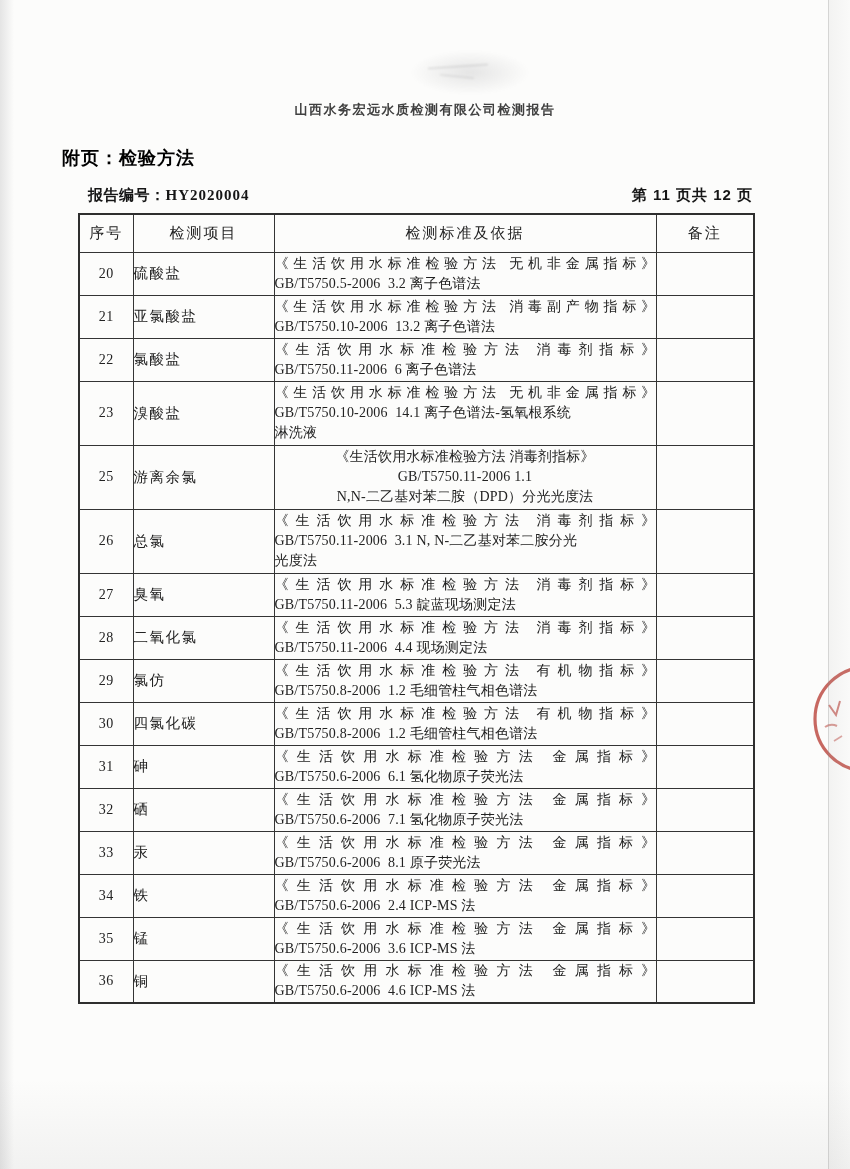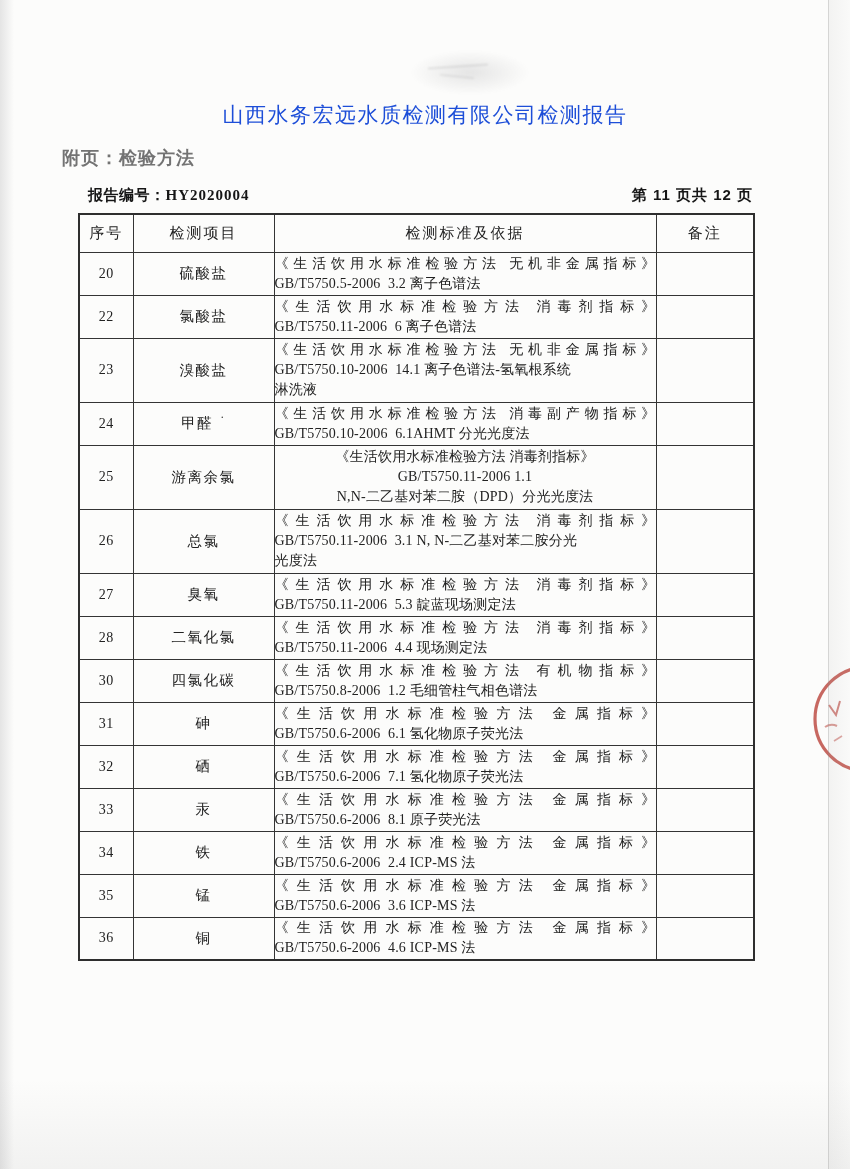--- a/index.html
+++ b/index.html
@@ -17,25 +17,25 @@
   .smudge-top{position:absolute;left:410px;top:50px;width:120px;height:45px;
     background:radial-gradient(ellipse at 50% 50%, rgba(110,110,115,.16), rgba(110,110,115,0) 70%);
     filter:blur(1px);}
   .smudge-top::before{content:"";position:absolute;left:18px;top:16px;width:60px;height:1px;
     background:rgba(90,90,95,.25);transform:rotate(-4deg);}
   .smudge-top::after{content:"";position:absolute;left:30px;top:26px;width:34px;height:1px;
     background:rgba(90,90,95,.2);transform:rotate(6deg);}
 
   
   .doc-title{position:absolute;top:101px;left:0;width:100%;text-align:center;
-    font-family:"Liberation Sans","DejaVu Sans",sans-serif;font-weight:400;
-    font-size:21px;letter-spacing:1.5px;color:#1d4ed8;}
+    font-family:"Liberation Sans","DejaVu Sans",sans-serif;font-weight:700;
+    font-size:13px;letter-spacing:1.5px;color:#404040;}
   .subtitle{position:absolute;top:146px;left:62px;
     font-family:"Liberation Sans","DejaVu Sans",sans-serif;font-weight:700;
-    font-size:18px;letter-spacing:1px;color:#737373;}
+    font-size:18px;letter-spacing:1px;color:#000000;}
   .meta-row{position:absolute;top:186px;left:88px;width:665px;display:flex;
     justify-content:space-between;align-items:baseline;
     font-family:"Liberation Sans","DejaVu Sans",sans-serif;font-weight:700;font-size:15px;color:#161616;}
   .report-no-group{letter-spacing:.5px;}
   .report-no-value{font-family:"Liberation Serif","DejaVu Serif",serif;font-weight:700;letter-spacing:1px;}
   .page-indicator{letter-spacing:1px;}
 
   
   table.method-table{position:absolute;left:78px;top:213px;width:675px;
     border-collapse:collapse;table-layout:fixed;font-size:14px;color:#222;
@@ -43,21 +43,21 @@
   .method-table col.w-no{width:54px;}
   .method-table col.w-item{width:141px;}
   .method-table col.w-std{width:382px;}
   .method-table col.w-remark{width:98px;}
   .method-table th,.method-table td{border:1px solid #343434;padding:0;vertical-align:middle;}
   .method-table thead tr{height:38px;}
   .method-table th{font-weight:400;font-size:15px;letter-spacing:2px;text-align:center;color:#1f1f1f;}
   tr.rh2{height:43px;}
   tr.rh3{height:64px;}
   .c-no{text-align:center;font-size:14px;letter-spacing:.5px;}
-  .c-item{text-align:center;letter-spacing:1.5px;font-size:14.5px;}
+  .c-item{letter-spacing:1.5px;font-size:14.5px;}
   .c-std{padding:1px 8px 1px 9px;margin-left:44px;}
   .std-line{line-height:20px;white-space:pre-wrap;letter-spacing:.2px;}
   .jline{text-align:justify;text-align-last:justify;}
   .cline{text-align:center;}
   .c-remark{height:100%;}
   .stray{position:relative;top:-7px;margin-left:7px;font-size:12px;color:#333;}
 
   
   .stamp-wrap{position:absolute;left:803px;top:657px;width:47px;height:122px;overflow:hidden;}
   .stamp-wrap svg{display:block;}
@@ -97,47 +97,47 @@
         <tr class="rh2">
       <td class="c-no">20</td>
       <td class="c-item">硫酸盐</td>
       <td class="c-std">
             <div class="std-line jline">《生活饮用水标准检验方法 无机非金属指标》</div>
             <div class="std-line">GB/T5750.5-2006  3.2 离子色谱法</div>
           </td>
       <td class="c-remark"></td>
     </tr>
         <tr class="rh2">
+      <td class="c-no">21</td>
+      <td class="c-item">亚氯酸盐</td>
+      <td class="c-std">
+            <div class="std-line jline">《生活饮用水标准检验方法 消毒副产物指标》</div>
+            <div class="std-line">GB/T5750.10-2006  13.2 离子色谱法</div>
+          </td>
+      <td class="c-remark"></td>
+    </tr>
+        <tr class="rh2">
       <td class="c-no">22</td>
       <td class="c-item">氯酸盐</td>
       <td class="c-std">
             <div class="std-line jline">《生活饮用水标准检验方法 消毒剂指标》</div>
             <div class="std-line">GB/T5750.11-2006  6 离子色谱法</div>
           </td>
       <td class="c-remark"></td>
     </tr>
         <tr class="rh3">
       <td class="c-no">23</td>
       <td class="c-item">溴酸盐</td>
       <td class="c-std">
             <div class="std-line jline">《生活饮用水标准检验方法 无机非金属指标》</div>
             <div class="std-line">GB/T5750.10-2006  14.1 离子色谱法-氢氧根系统</div>
             <div class="std-line">淋洗液</div>
           </td>
       <td class="c-remark"></td>
     </tr>
-        <tr class="rh2">
-      <td class="c-no">24</td>
-      <td class="c-item">甲醛<span class="stray">·</span></td>
-      <td class="c-std">
-            <div class="std-line jline">《生活饮用水标准检验方法 消毒副产物指标》</div>
-            <div class="std-line">GB/T5750.10-2006  6.1AHMT 分光光度法</div>
-          </td>
-      <td class="c-remark"></td>
-    </tr>
         <tr class="rh3">
       <td class="c-no">25</td>
       <td class="c-item">游离余氯</td>
       <td class="c-std">
             <div class="std-line cline">《生活饮用水标准检验方法 消毒剂指标》</div>
             <div class="std-line cline">GB/T5750.11-2006 1.1</div>
             <div class="std-line cline">N,N-二乙基对苯二胺（DPD）分光光度法</div>
           </td>
       <td class="c-remark"></td>
     </tr>
@@ -159,20 +159,29 @@
             <div class="std-line">GB/T5750.11-2006  5.3 靛蓝现场测定法</div>
           </td>
       <td class="c-remark"></td>
     </tr>
         <tr class="rh2">
       <td class="c-no">28</td>
       <td class="c-item">二氧化氯</td>
       <td class="c-std">
             <div class="std-line jline">《生活饮用水标准检验方法 消毒剂指标》</div>
             <div class="std-line">GB/T5750.11-2006  4.4 现场测定法</div>
+          </td>
+      <td class="c-remark"></td>
+    </tr>
+        <tr class="rh2">
+      <td class="c-no">29</td>
+      <td class="c-item">氯仿</td>
+      <td class="c-std">
+            <div class="std-line jline">《生活饮用水标准检验方法 有机物指标》</div>
+            <div class="std-line">GB/T5750.8-2006  1.2 毛细管柱气相色谱法</div>
           </td>
       <td class="c-remark"></td>
     </tr>
         <tr class="rh2">
       <td class="c-no">30</td>
       <td class="c-item">四氯化碳</td>
       <td class="c-std">
             <div class="std-line jline">《生活饮用水标准检验方法 有机物指标》</div>
             <div class="std-line">GB/T5750.8-2006  1.2 毛细管柱气相色谱法</div>
           </td>

